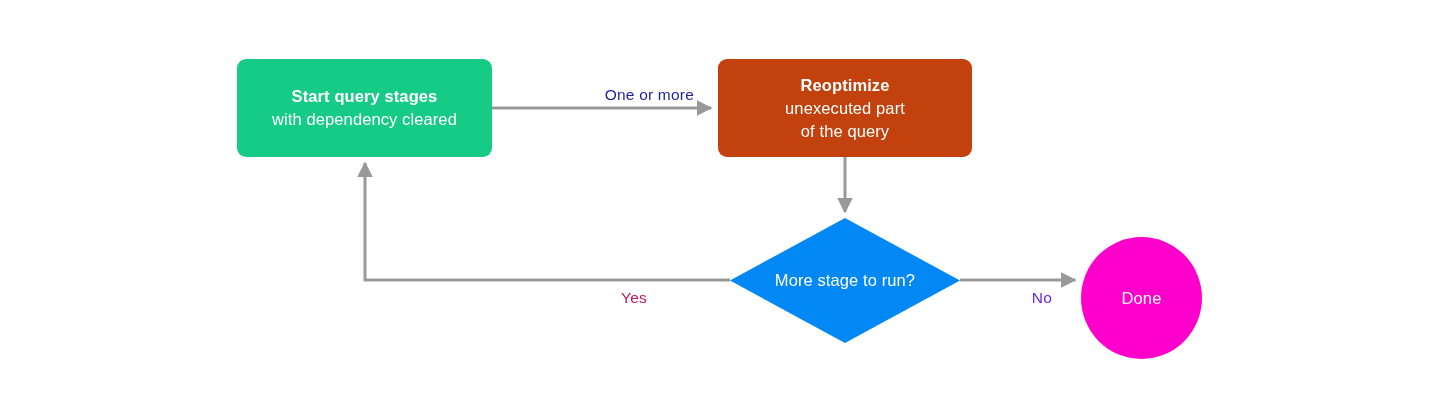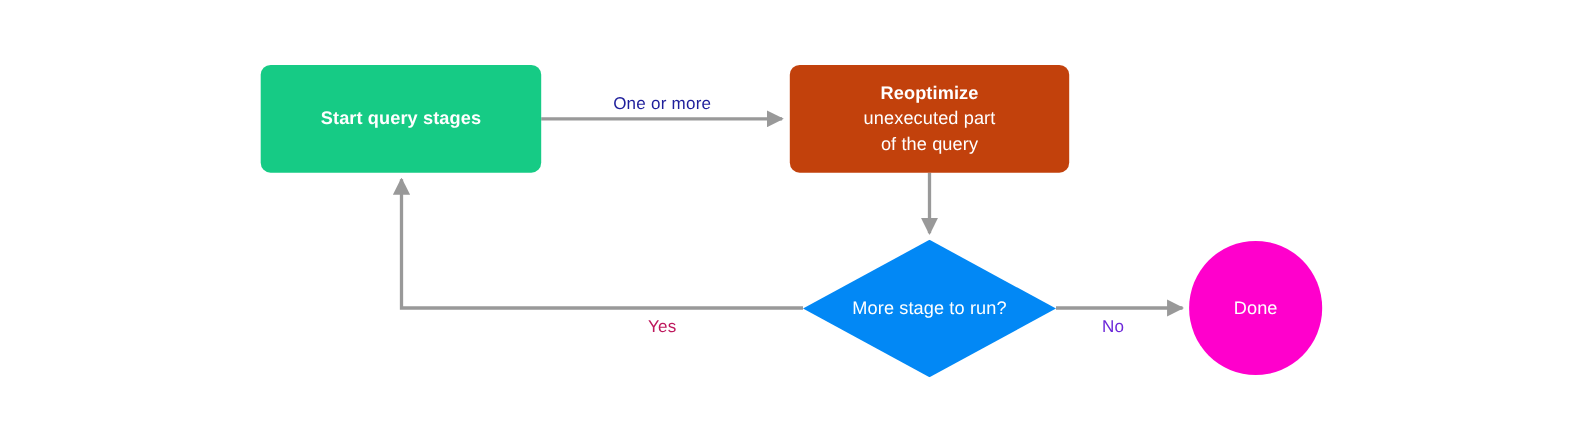--- a/index.html
+++ b/index.html
@@ -83,37 +83,37 @@
   }
   .diamond-label {
     position: relative;
     font-size: 16.5px;
     line-height: 21px;
     white-space: nowrap;
     letter-spacing: 0.1px;
   }
   #node-done {
     left: 1081px;
-    top: 219px;
+    top: 237px;
     width: 121px;
     height: 122px;
     border-radius: 50%;
   }
   .circle-label {
     font-size: 16.5px;
     line-height: 21px;
     letter-spacing: 0.1px;
   }
   .edge-label {
     position: absolute;
     font-size: 15.5px;
     line-height: 20px;
     letter-spacing: 0.2px;
     white-space: nowrap;
-    text-align: center;
+    text-align: right;
     font-weight: normal;
   }
   #edge-label-stages {
     left: 510px;
     top: 85px;
     width: 184px;
   }
   #edge-label-yes {
     left: 557px;
     top: 288px;
@@ -149,20 +149,21 @@
       <path d="M 730 280 L 365 280 L 365 163" fill="none" stroke="#999999" stroke-width="3" marker-end="url(#arrow-gray)"></path>
     </g>
 
     <g>
       <line x1="960" y1="280" x2="1075" y2="280" stroke="#999999" stroke-width="3" marker-end="url(#arrow-gray)"></line>
     </g>
   </svg>
 
   <div class="node proc-box" id="node-start" style="background:#16CB85;">
     <div class="node-title">Start query stages</div>
+    <div class="node-line">with dependency cleared</div>
   </div>
 
   <div class="node proc-box" id="node-reoptimize" style="background:#c2410c;">
     <div class="node-title">Reoptimize</div>
     <div class="node-line">unexecuted part</div>
     <div class="node-line">of the query</div>
   </div>
 
   <div class="node" id="node-decision">
     <svg class="diamond-shape" viewBox="0 0 230 125" preserveAspectRatio="none" aria-hidden="true">

